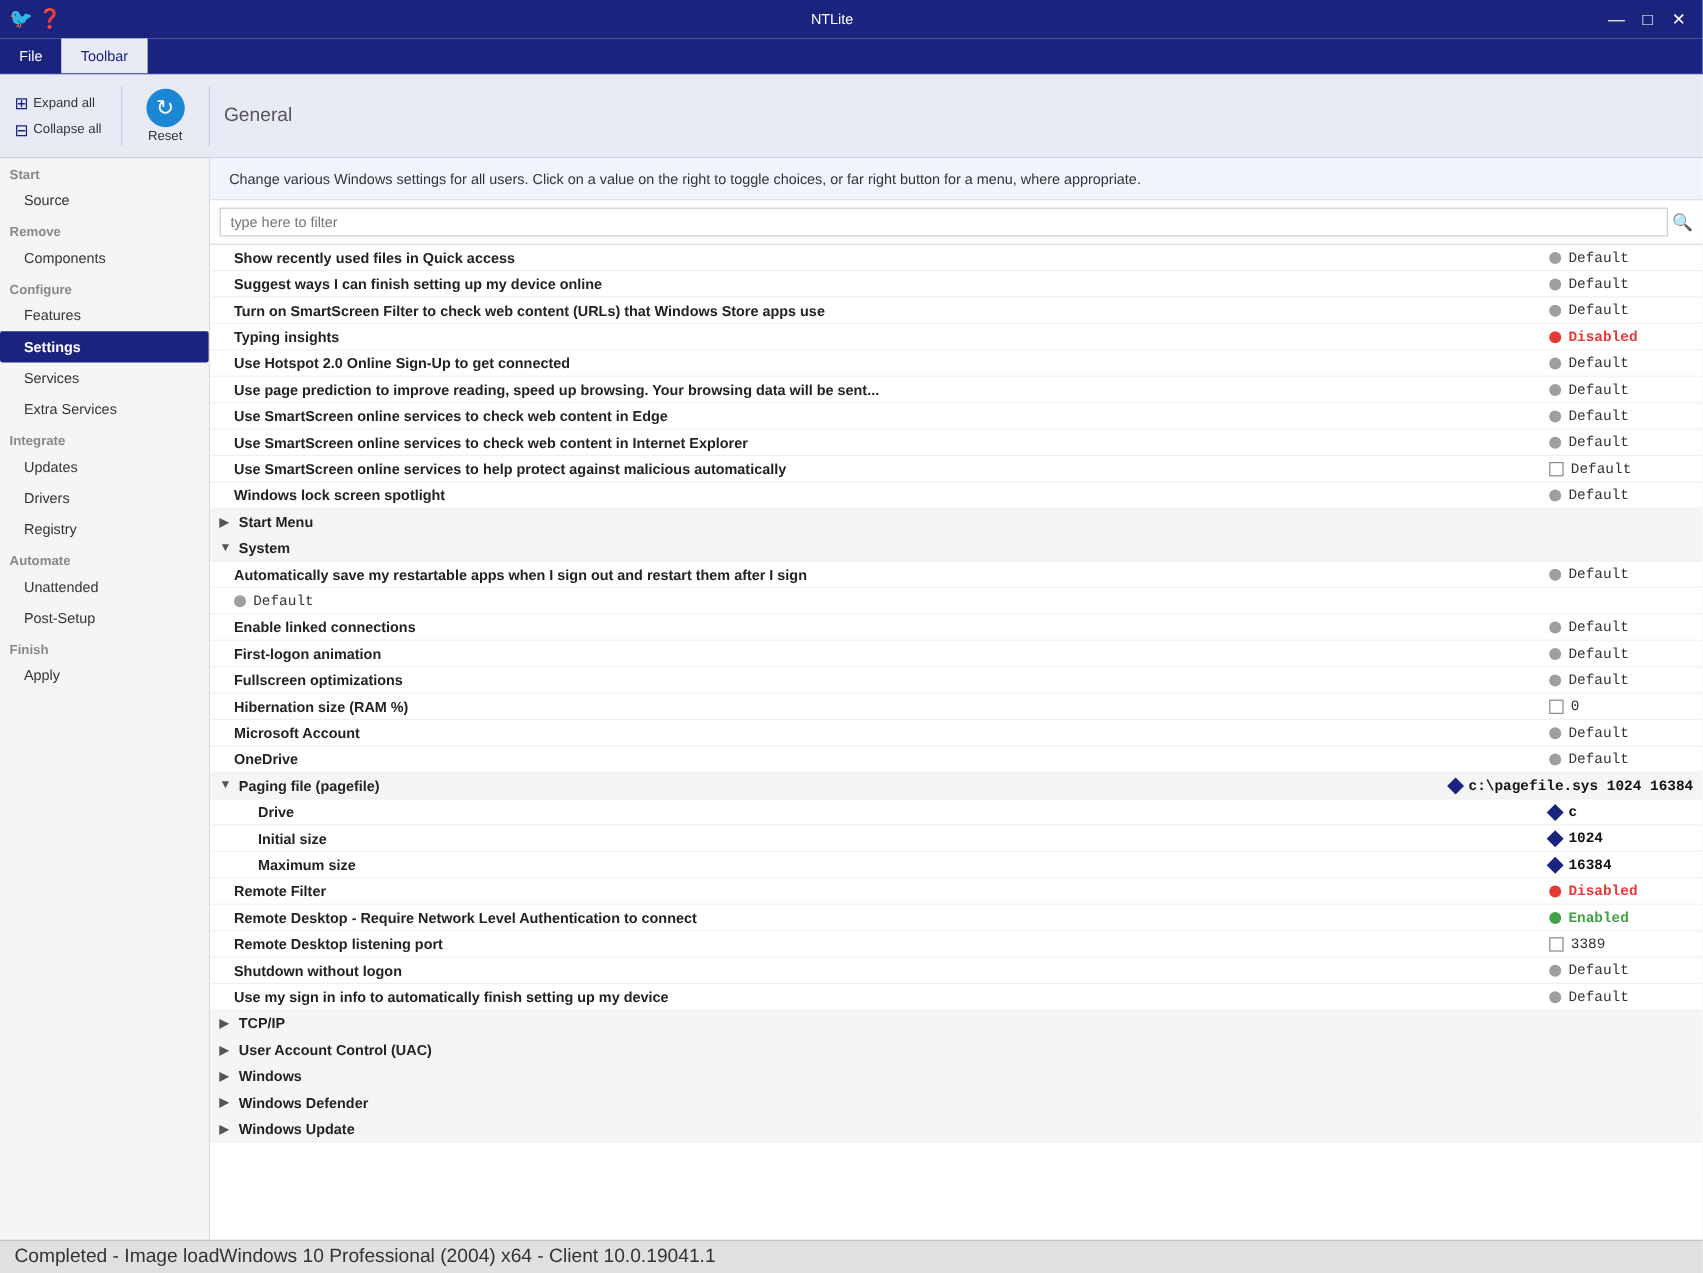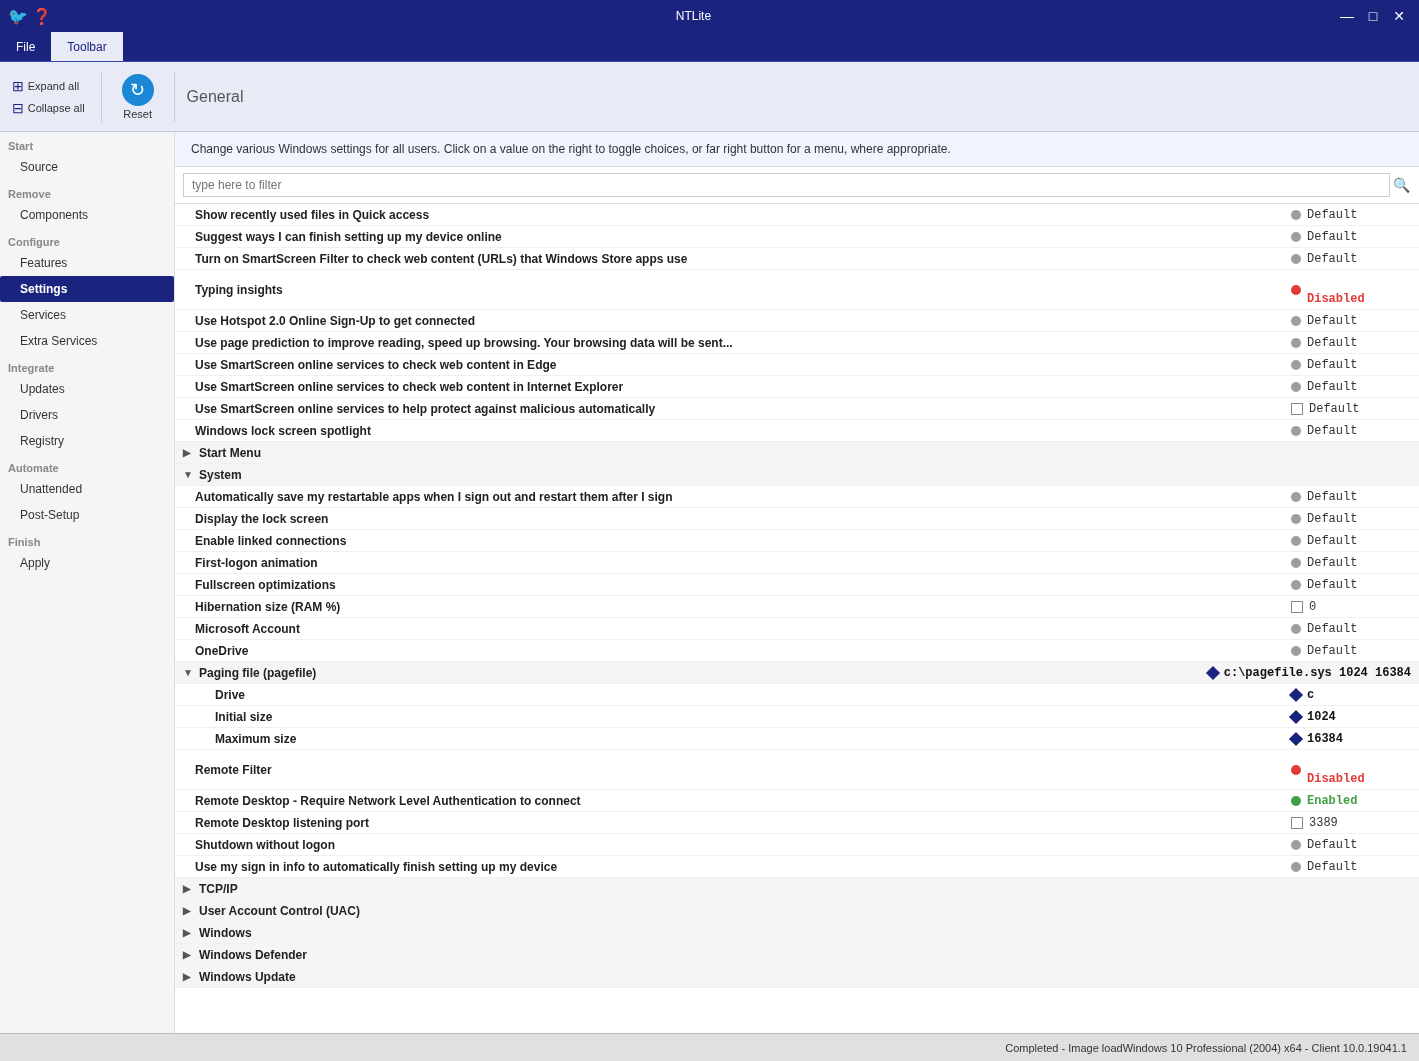--- a/index.html
+++ b/index.html
@@ -173,40 +173,40 @@
     }
     .status-dot.checkbox {
       width: 12px; height: 12px;
       border-radius: 0;
       background: transparent;
       border: 1px solid #888;
       transform: none;
     }
     .status-value { color: #333; font-family: Liberation Mono, monospace; }
     .status-value.bold { font-weight: 700; color: #111; }
-    .status-value.disabled { color: #e53935; font-weight: 600; margin-top: 19px; }
+    .status-value.disabled { color: #e53935; font-weight: 600; }
     .status-value.enabled { color: #43a047; font-weight: 600; }
     .section-expand { width: 14px; margin-right: 2px; color: #555; font-size: 10px; flex-shrink: 0; }
 
     
     .settings-table::-webkit-scrollbar { width: 12px; }
     .settings-table::-webkit-scrollbar-track { background: #f0f0f0; }
     .settings-table::-webkit-scrollbar-thumb { background: #b0b0b0; border: 2px solid #f0f0f0; }
 
     
     .status-bar {
       height: 28px;
       background: #e0e0e0;
       border-top: 1px solid #bbb;
       display: flex;
       align-items: center;
       padding: 0 12px;
-      font-size: 11px;
+      font-size: 16px;
       color: #333;
-      justify-content: flex-end;
+      justify-content: flex-start;
     }
   </style>
 </head>
 <body>
 
 <div class="title-bar">
   <div class="title-bar-icons">
     <span class="twitter-icon">🐦</span>
     <span class="help-icon">❓</span>
   </div>
@@ -354,21 +354,20 @@
           <span class="row-name">System</span>
         </div>
         <div class="settings-row row-indent-1">
           <span class="row-name">Automatically save my restartable apps when I sign out and restart them after I sign</span>
           <div class="row-status">
             <span class="status-dot gray"></span>
             <span class="status-value">Default</span>
           </div>
         </div>
         <div class="settings-row row-indent-1">
-          <span class="row-name">Display the lock screen</span>
           <div class="row-status">
             <span class="status-dot gray"></span>
             <span class="status-value">Default</span>
           </div>
         </div>
         <div class="settings-row row-indent-1">
           <span class="row-name">Enable linked connections</span>
           <div class="row-status">
             <span class="status-dot gray"></span>
             <span class="status-value">Default</span>

